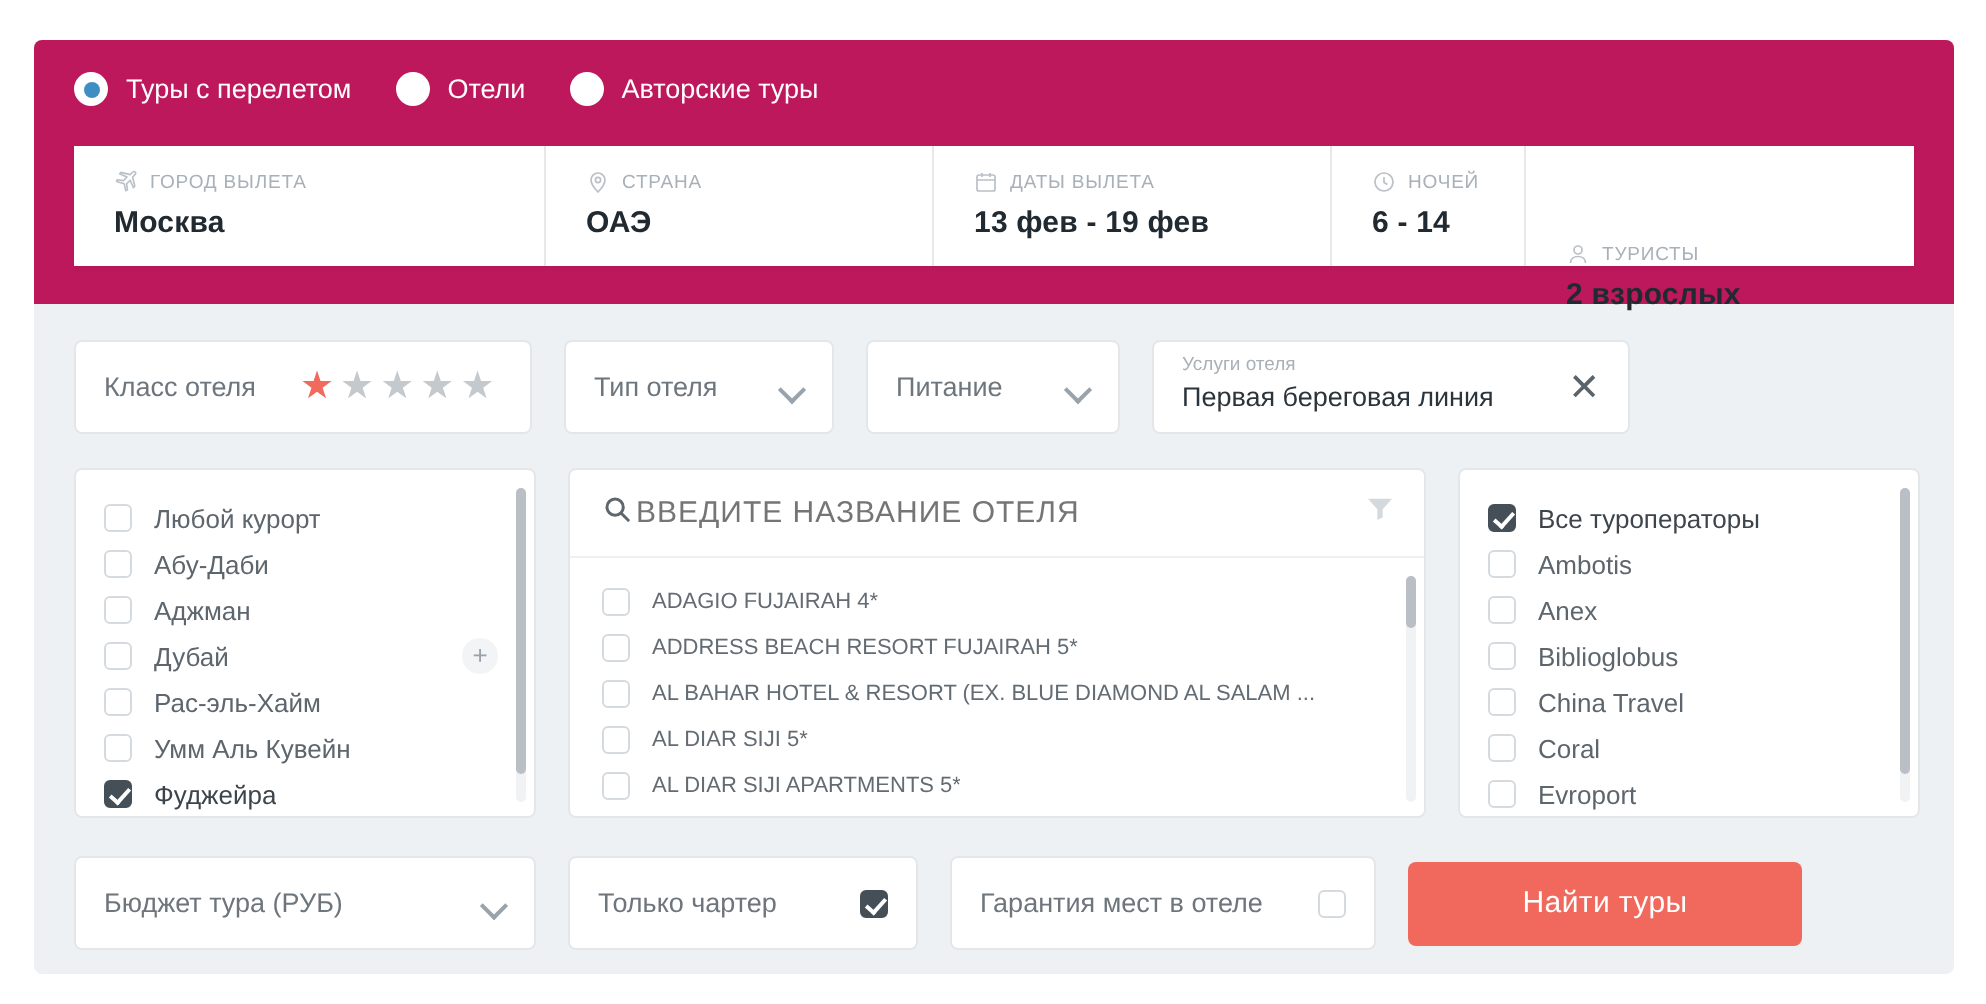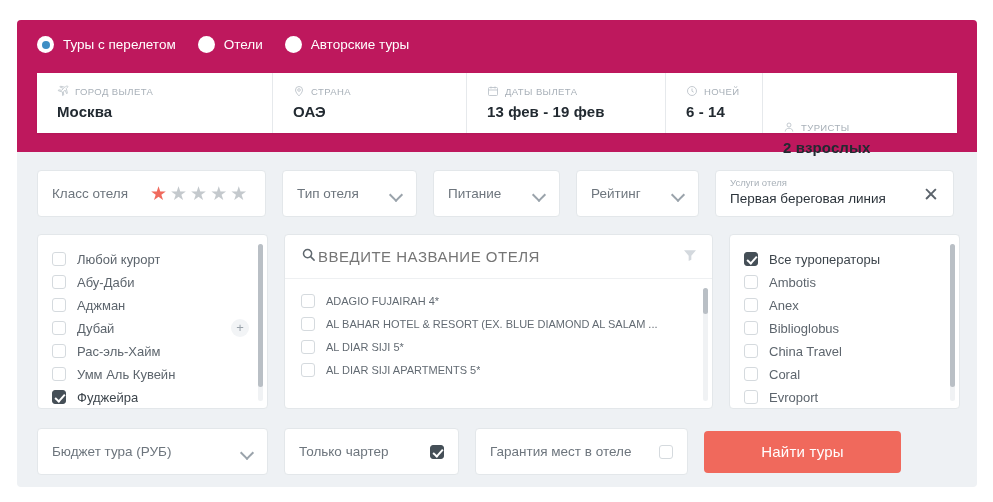--- a/index.html
+++ b/index.html
@@ -408,24 +408,20 @@
     <div class="ctl" style="width:135px">
       <span class="ctl-label">Тип отеля</span>
       <span class="chev"></span>
     </div>
 
     <div class="ctl" style="width:127px">
       <span class="ctl-label">Питание</span>
       <span class="chev"></span>
     </div>
 
-    <div class="ctl" style="width:123px">
-      <span class="ctl-label">Рейтинг</span>
-      <span class="chev"></span>
-    </div>
 
     <div class="svc-chip">
       <span class="svc-inner">
         <span class="svc-cap">Услуги отеля</span>
         <span class="svc-val">Первая береговая линия</span>
       </span>
       <span class="svc-x">✕</span>
     </div>
 
   </div>
@@ -484,20 +480,24 @@
           </svg>
         </span>
       </div>
       <div class="hlist">
         <div class="cb-item">
           <span class="cb"></span>
           <span class="cb-text">ADAGIO FUJAIRAH 4*</span>
         </div>
         <div class="cb-item">
           <span class="cb"></span>
+          <span class="cb-text">ADDRESS BEACH RESORT FUJAIRAH 5*</span>
+        </div>
+        <div class="cb-item">
+          <span class="cb"></span>
           <span class="cb-text" style="max-width:380px">AL BAHAR HOTEL &amp; RESORT (EX. BLUE DIAMOND AL SALAM ...</span>
         </div>
         <div class="cb-item">
           <span class="cb"></span>
           <span class="cb-text">AL DIAR SIJI 5*</span>
         </div>
         <div class="cb-item">
           <span class="cb"></span>
           <span class="cb-text">AL DIAR SIJI APARTMENTS 5*</span>
         </div>

